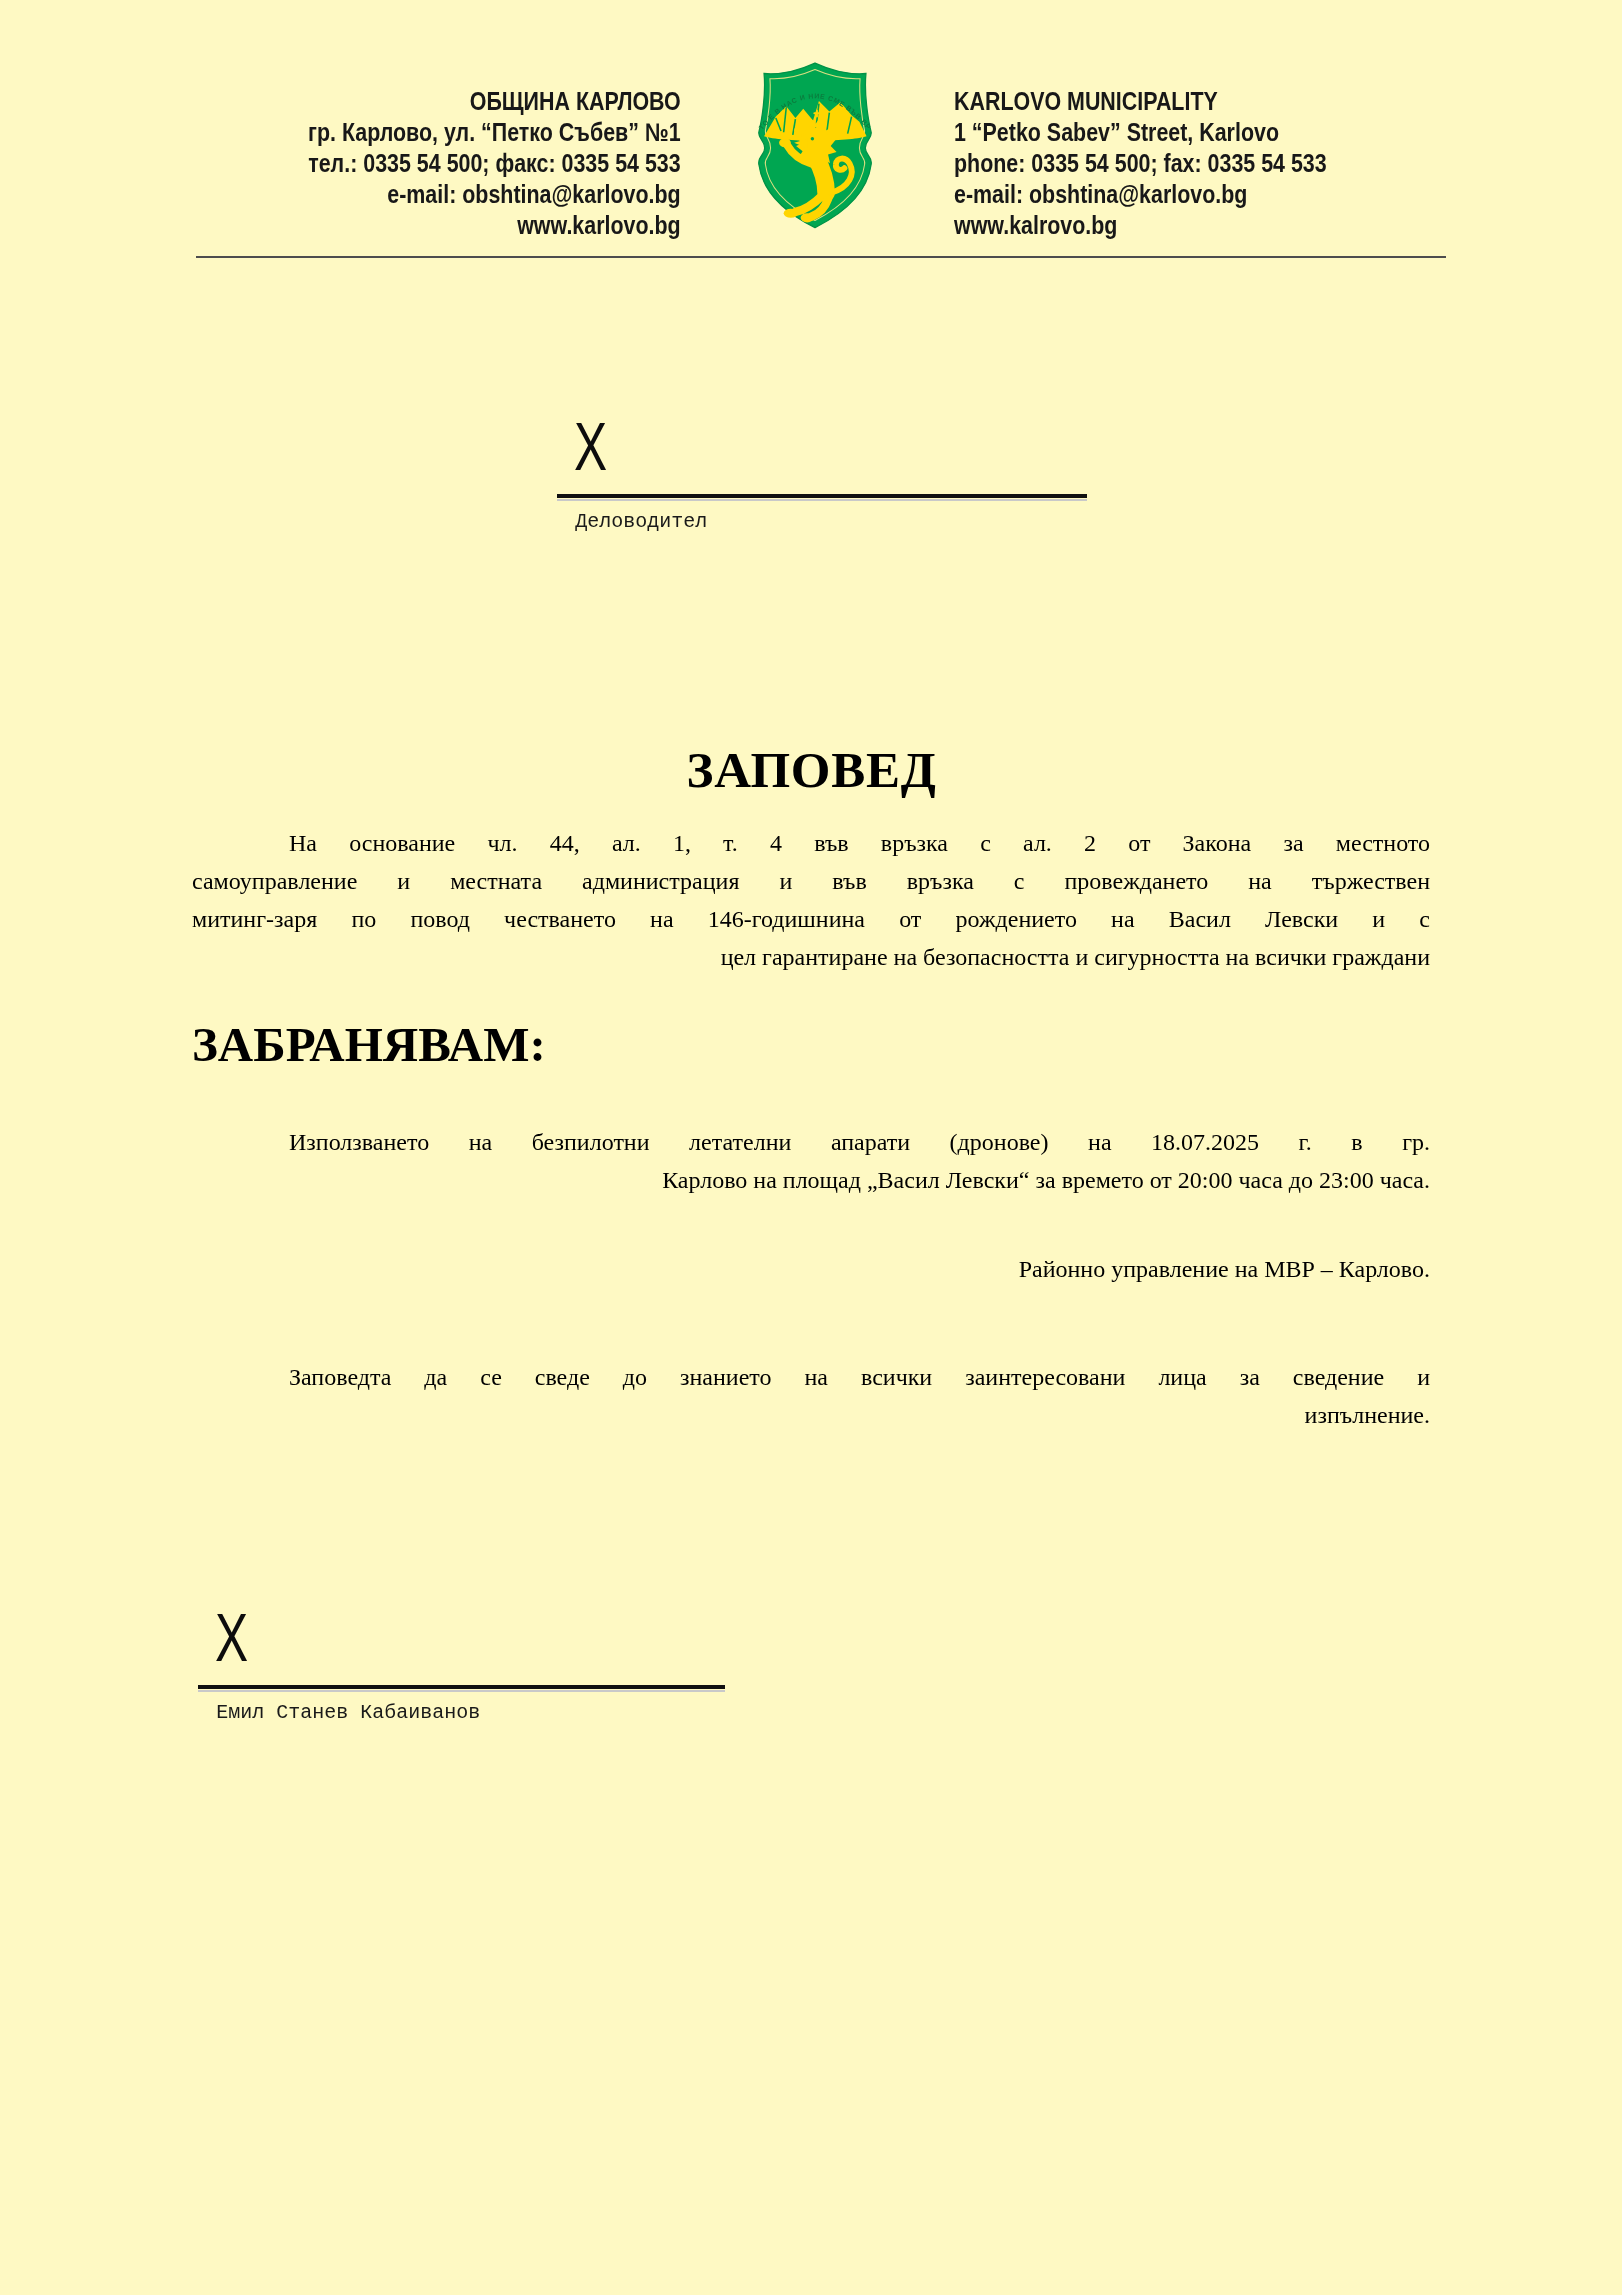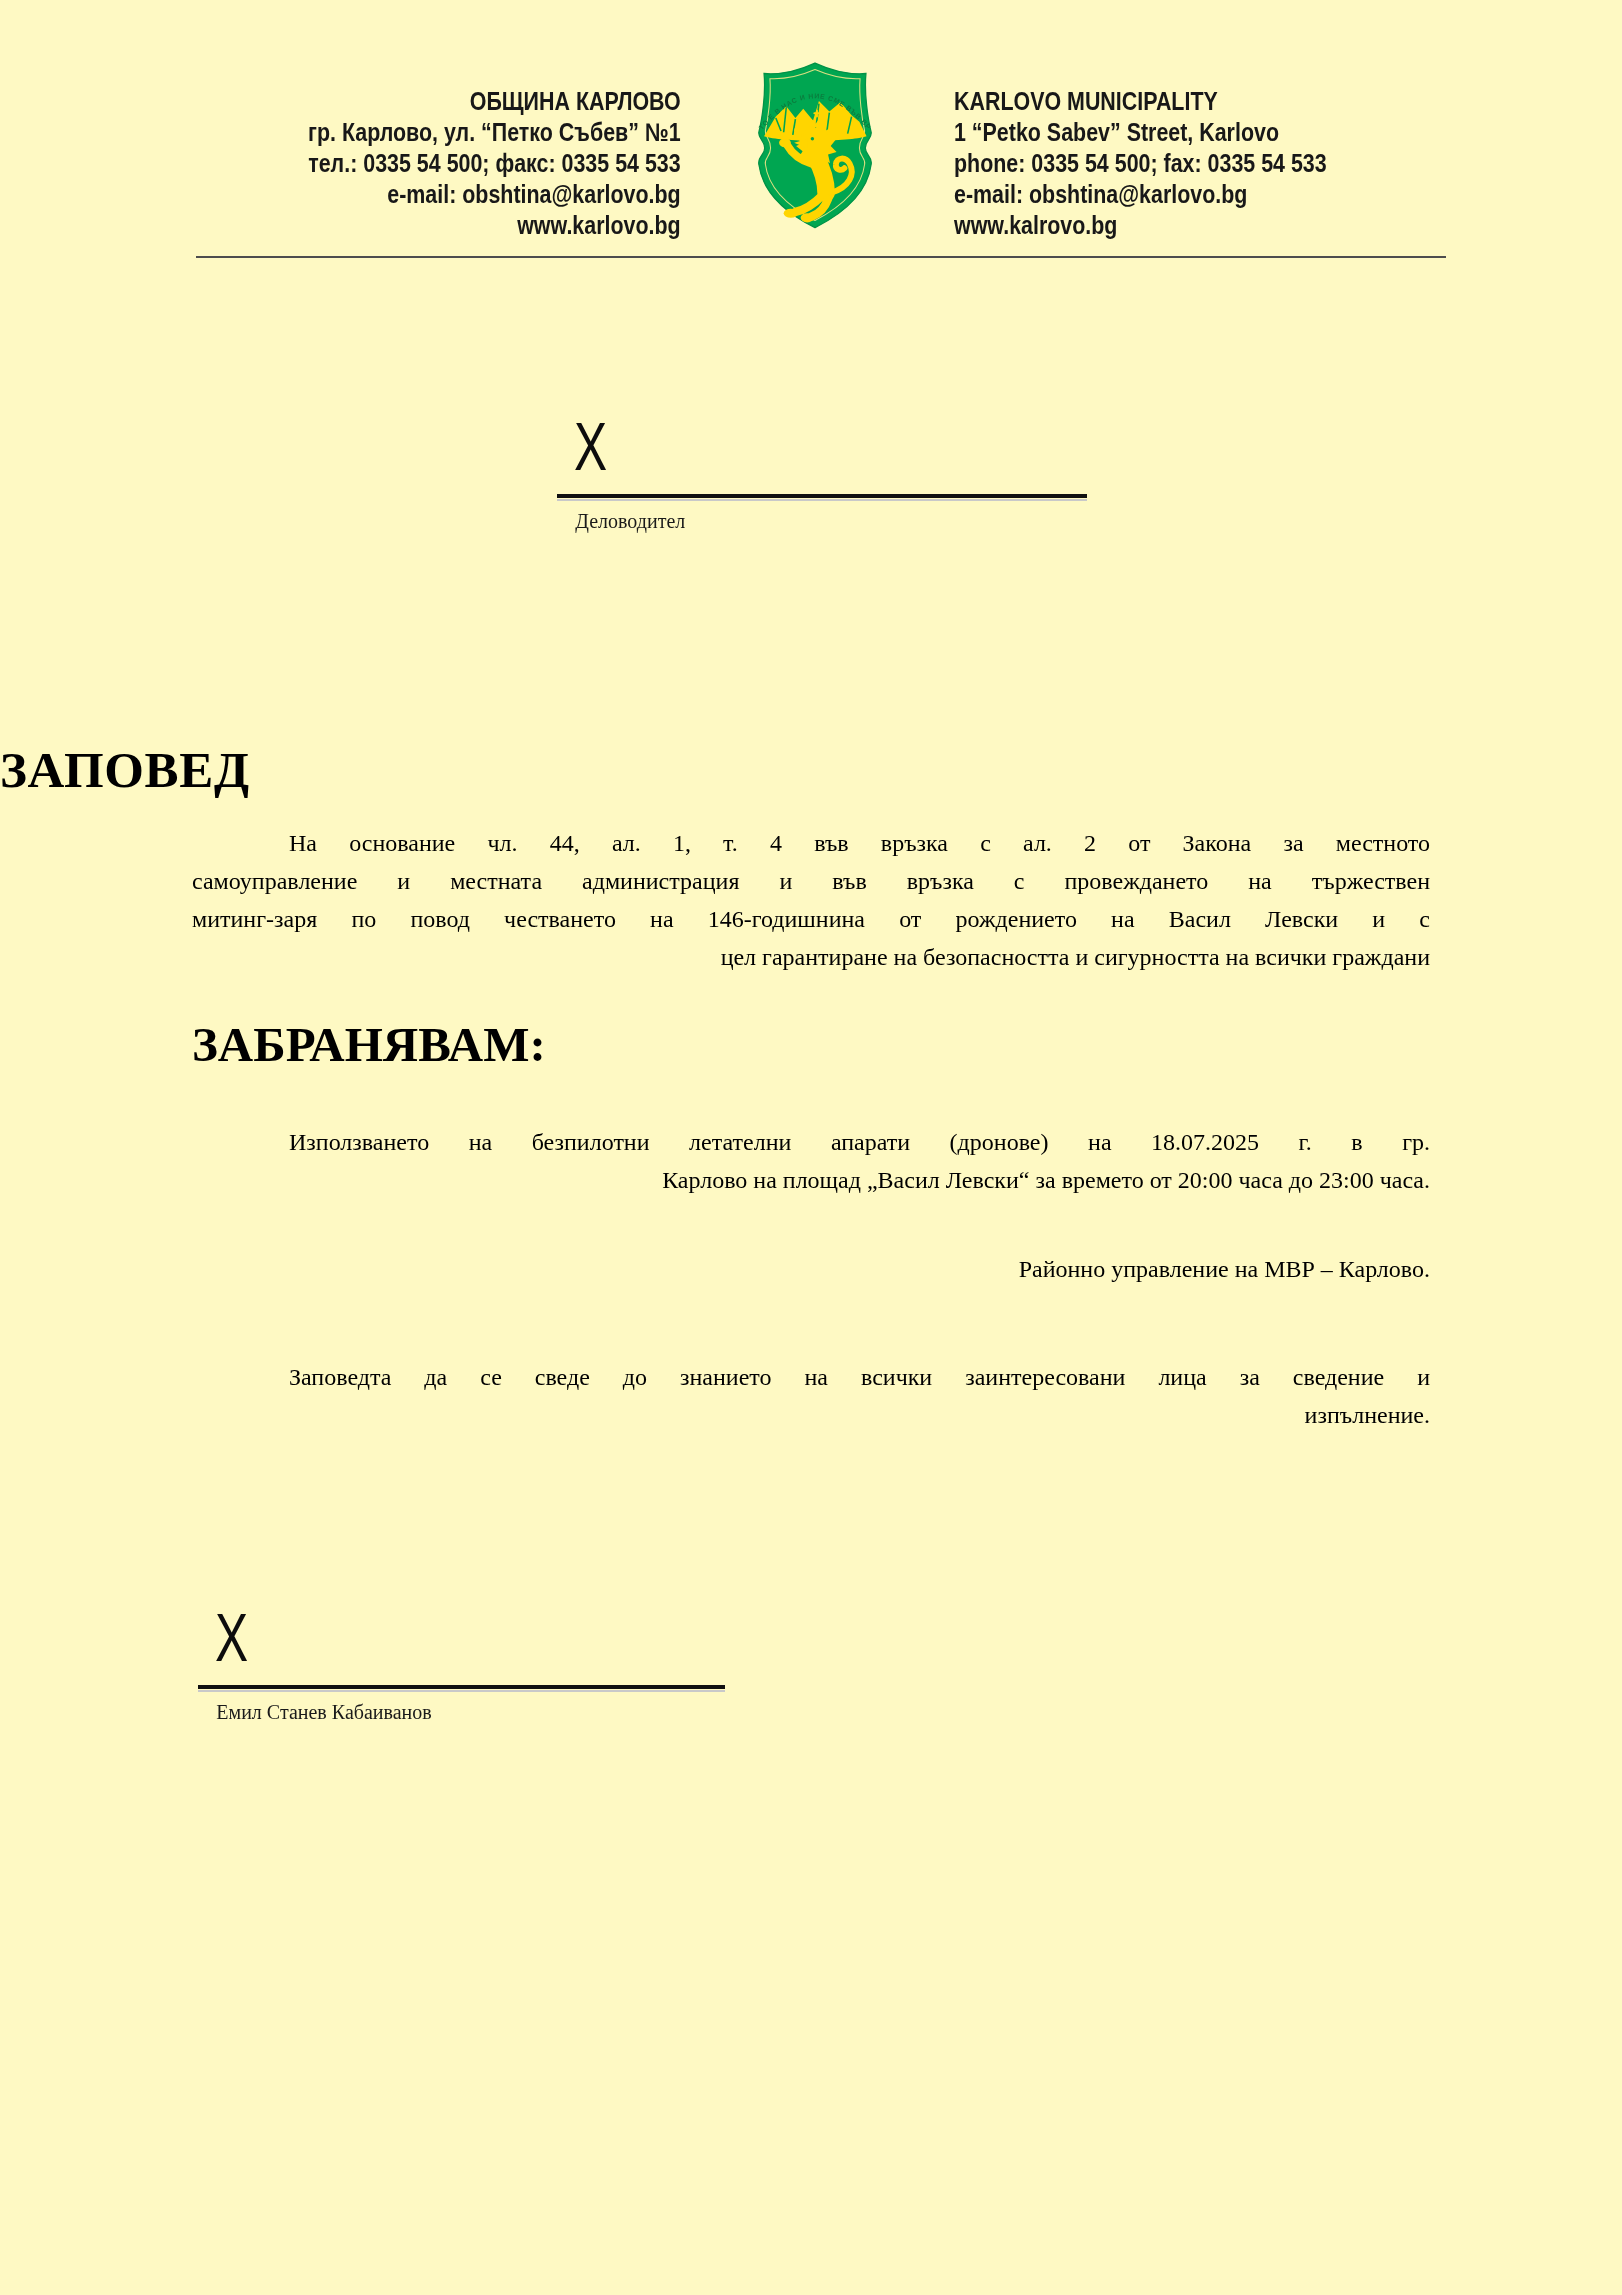--- a/index.html
+++ b/index.html
@@ -37,27 +37,27 @@
     width:fit-content;
   }
   .sline{margin-top:12.4px;height:4.6px;background:#101010;}
   .sig-top .sline{width:530px;}
   .sig-bottom .sline{width:527px;}
   .sshadow{margin-top:1.3px;height:2px;background:#c9c9c9;}
   .sig-top .sshadow{width:530px;}
   .sig-bottom .sshadow{width:527px;}
   .slabel{
     margin:7.9px 0 0 18.3px;
-    font-family:Liberation Serif, serif;
+    font-family:Liberation Mono, monospace;
     font-size:20px;line-height:25px;color:#1a1a1a;
   }
   
   .title{
     position:absolute;left:0;top:741px;width:1623px;
-    font-weight:bold;font-size:51px;line-height:59px;
+    text-align:center;font-weight:bold;font-size:51px;line-height:59px;
     letter-spacing:0.7px;
   }
   .forbid{
     position:absolute;left:192px;top:1016px;width:1238px;
     text-align:left;font-weight:bold;font-size:49px;line-height:58px;
   }
   .para{position:absolute;left:192px;width:1238px;font-size:24px;}
   .p1{top:824px;} .p2{top:1123px;} .p3{top:1250px;} .p4{top:1358px;}
   .pline{height:38px;line-height:38px;white-space:normal;}
   .pline.full{text-align:justify;text-align-last:justify;}

